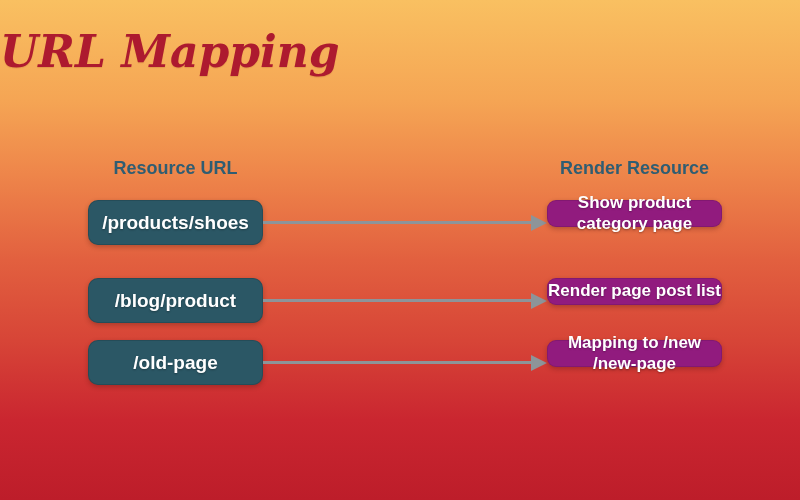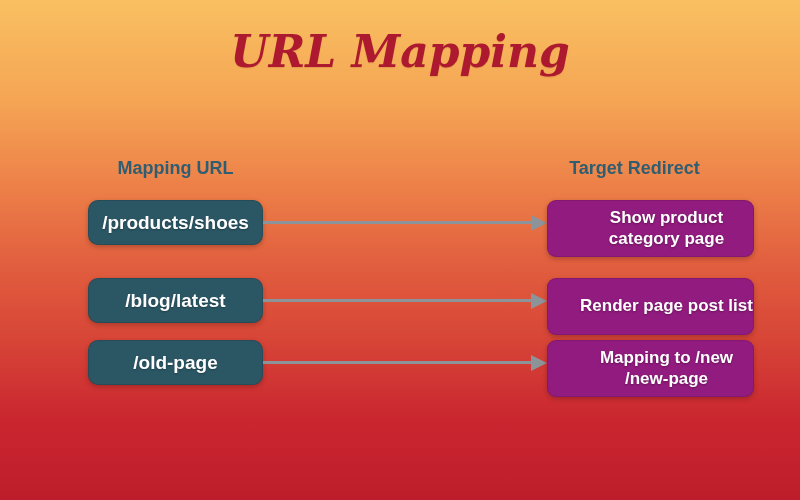--- a/index.html
+++ b/index.html
@@ -20,21 +20,20 @@
       #d74537 68%,
       #ca2630 84%,
       #bd1d2a 100%);
   }
   .title {
     position: absolute;
     top: 26px;
     left: 0;
     width: 100%;
     margin: 0;
-    text-align: center;
     font-family: "DejaVu Serif", serif;
     font-style: italic;
     font-weight: bold;
     font-size: 44px;
     color: var(--title, #ad1a2f);
     text-shadow: 0 1px 1px rgba(120, 40, 10, 0.15);
   }
   .col-header {
     position: absolute;
     top: 158px;
@@ -67,35 +66,34 @@
     font-size: 19px;
     font-weight: bold;
     box-shadow: inset 0 0 0 1px rgba(0,0,0,0.12), 0 2px 5px rgba(60,20,10,0.30);
     text-shadow: 0 1px 2px rgba(0,0,0,0.30);
   }
   .target-box {
     position: absolute;
     left: 547px;
     top: 0;
     width: 175px;
-    height: 57px;
+    height: 27px;
     background: var(--purple, #911b7e);
     border-radius: 9px;
     display: flex;
     align-items: center;
     justify-content: center;
     color: #ffffff;
     font-size: 17px;
     font-weight: bold;
     line-height: 1.22;
     text-align: center;
     white-space: pre-line;
     box-shadow: inset 0 0 0 1px rgba(0,0,0,0.10), 0 2px 5px rgba(60,10,20,0.30);
     text-shadow: 0 1px 2px rgba(0,0,0,0.30);
-    padding-left: 32px;
   }
   .arrow {
     position: absolute;
     left: 263px;
     top: 50%;
     width: 268px;
     height: 3px;
     margin-top: -1.5px;
     background: var(--arrow, #8d9499);
   }
@@ -112,33 +110,33 @@
     border-bottom: 8px solid transparent;
   }
 </style>
 </head>
 <body>
 
 <div class="slide">
 
   <h1 class="title">URL Mapping</h1>
 
-  <div class="col-header left">Mapping URL</div>
+  <div class="col-header left">Resource URL</div>
 
-  <div class="col-header right">Target Redirect</div>
+  <div class="col-header right">Render Resource</div>
 
   <div class="row" style="top:200px">
     <div class="source-box">/products/shoes</div>
     <div class="arrow"></div>
     <div class="target-box">Show product
 category page</div>
   </div>
 
   <div class="row" style="top:278px">
-    <div class="source-box">/blog/latest</div>
+    <div class="source-box">/blog/product</div>
     <div class="arrow"></div>
     <div class="target-box">Render page post list</div>
   </div>
 
   <div class="row" style="top:340px">
     <div class="source-box">/old-page</div>
     <div class="arrow"></div>
     <div class="target-box">Mapping to /new
 /new-page</div>
   </div>

